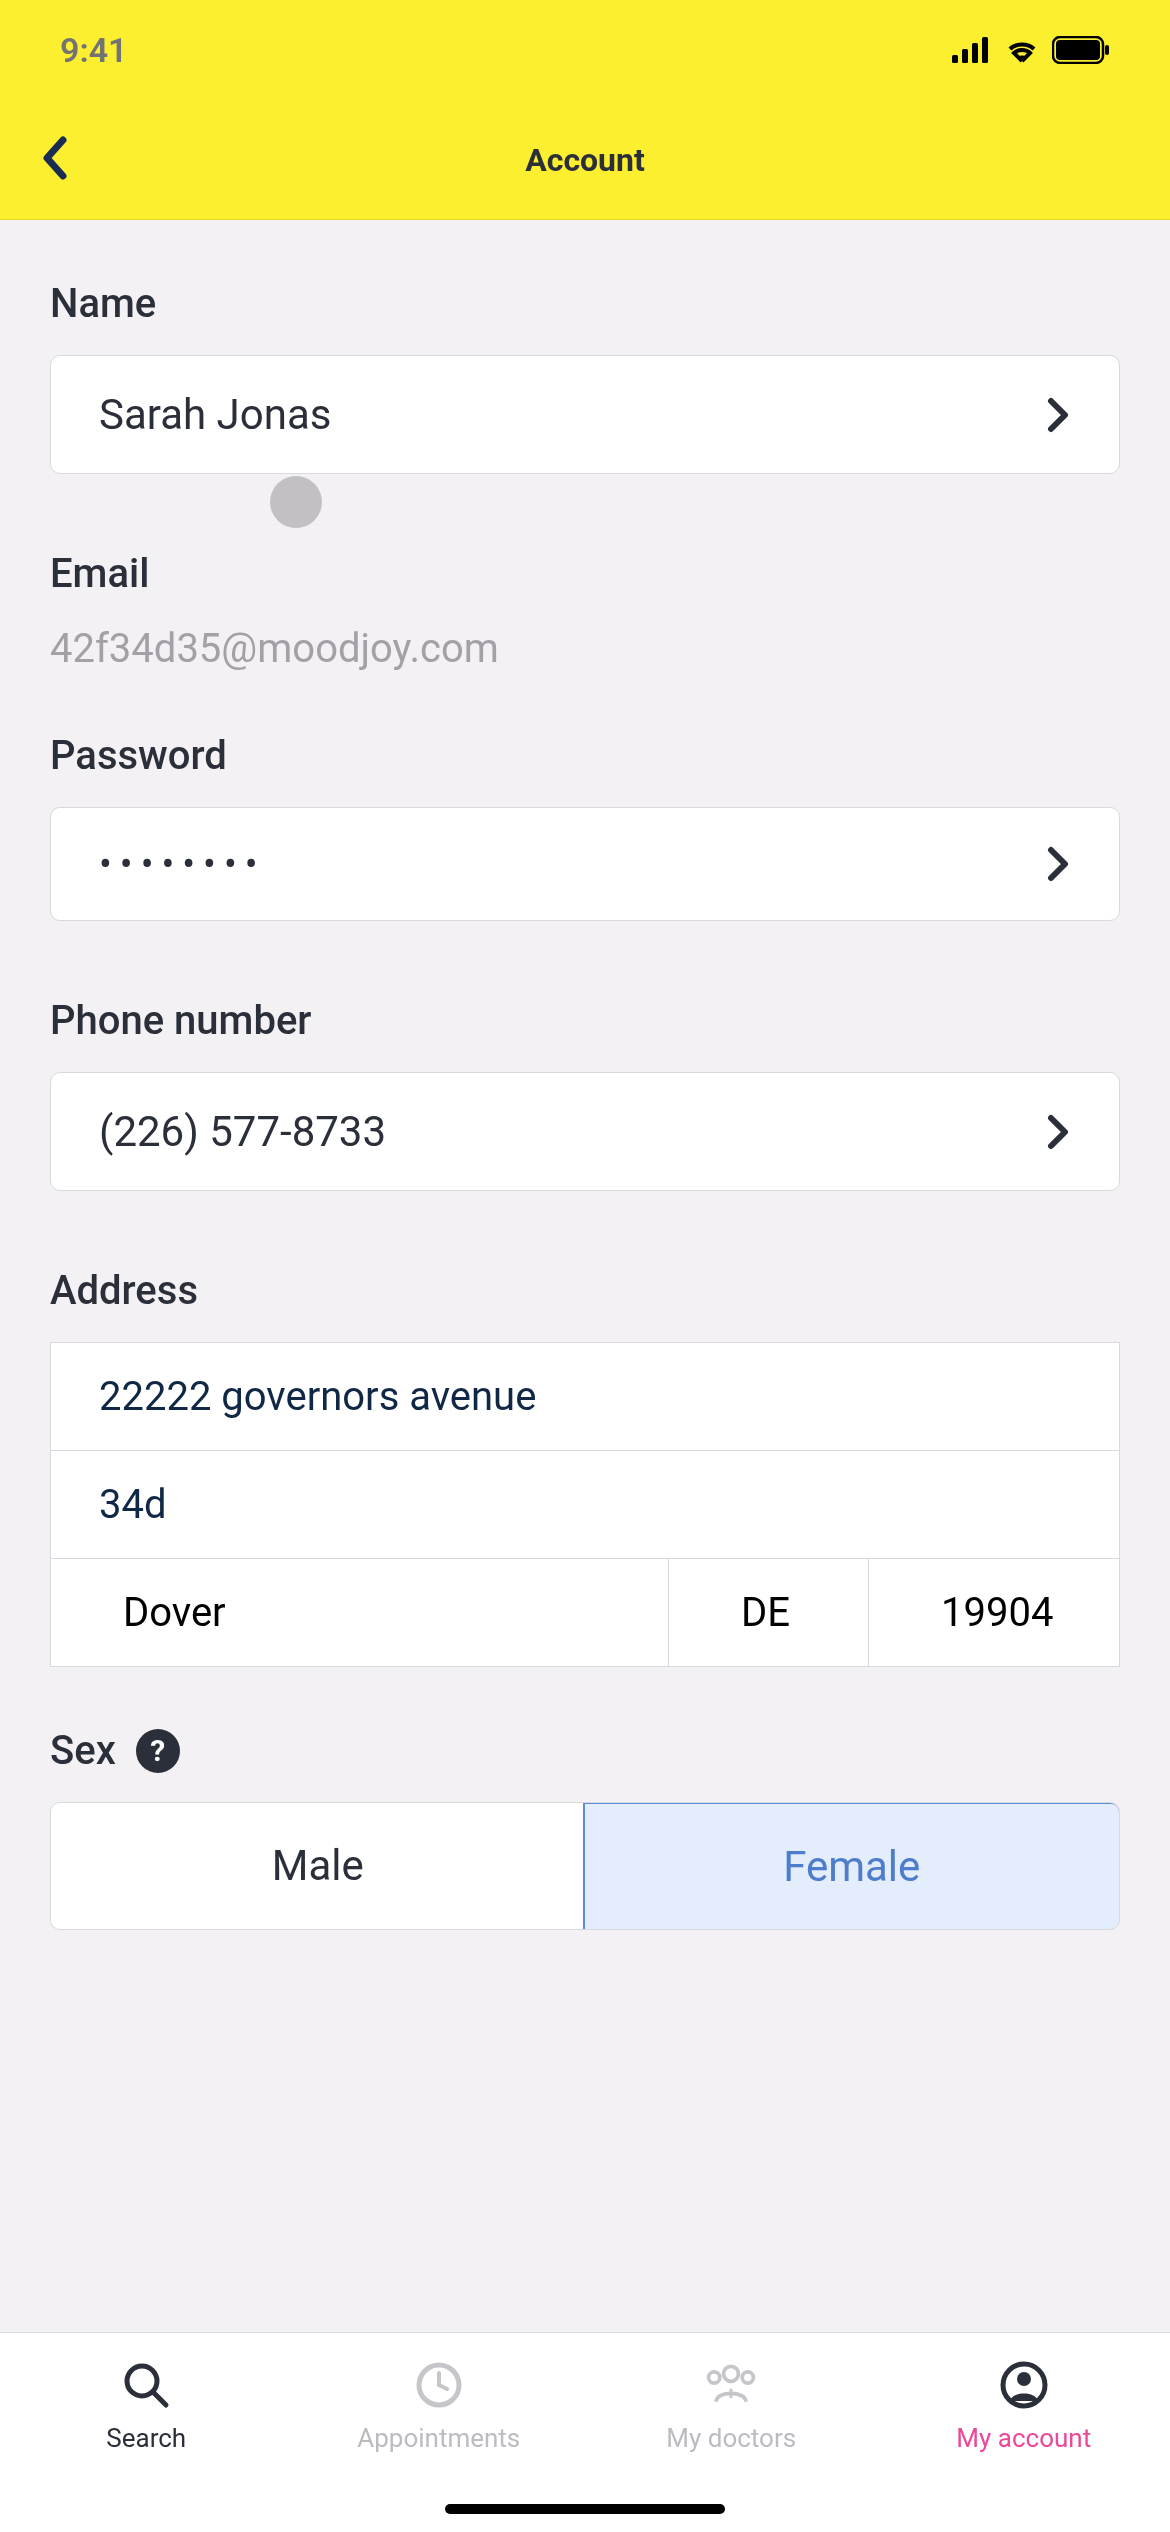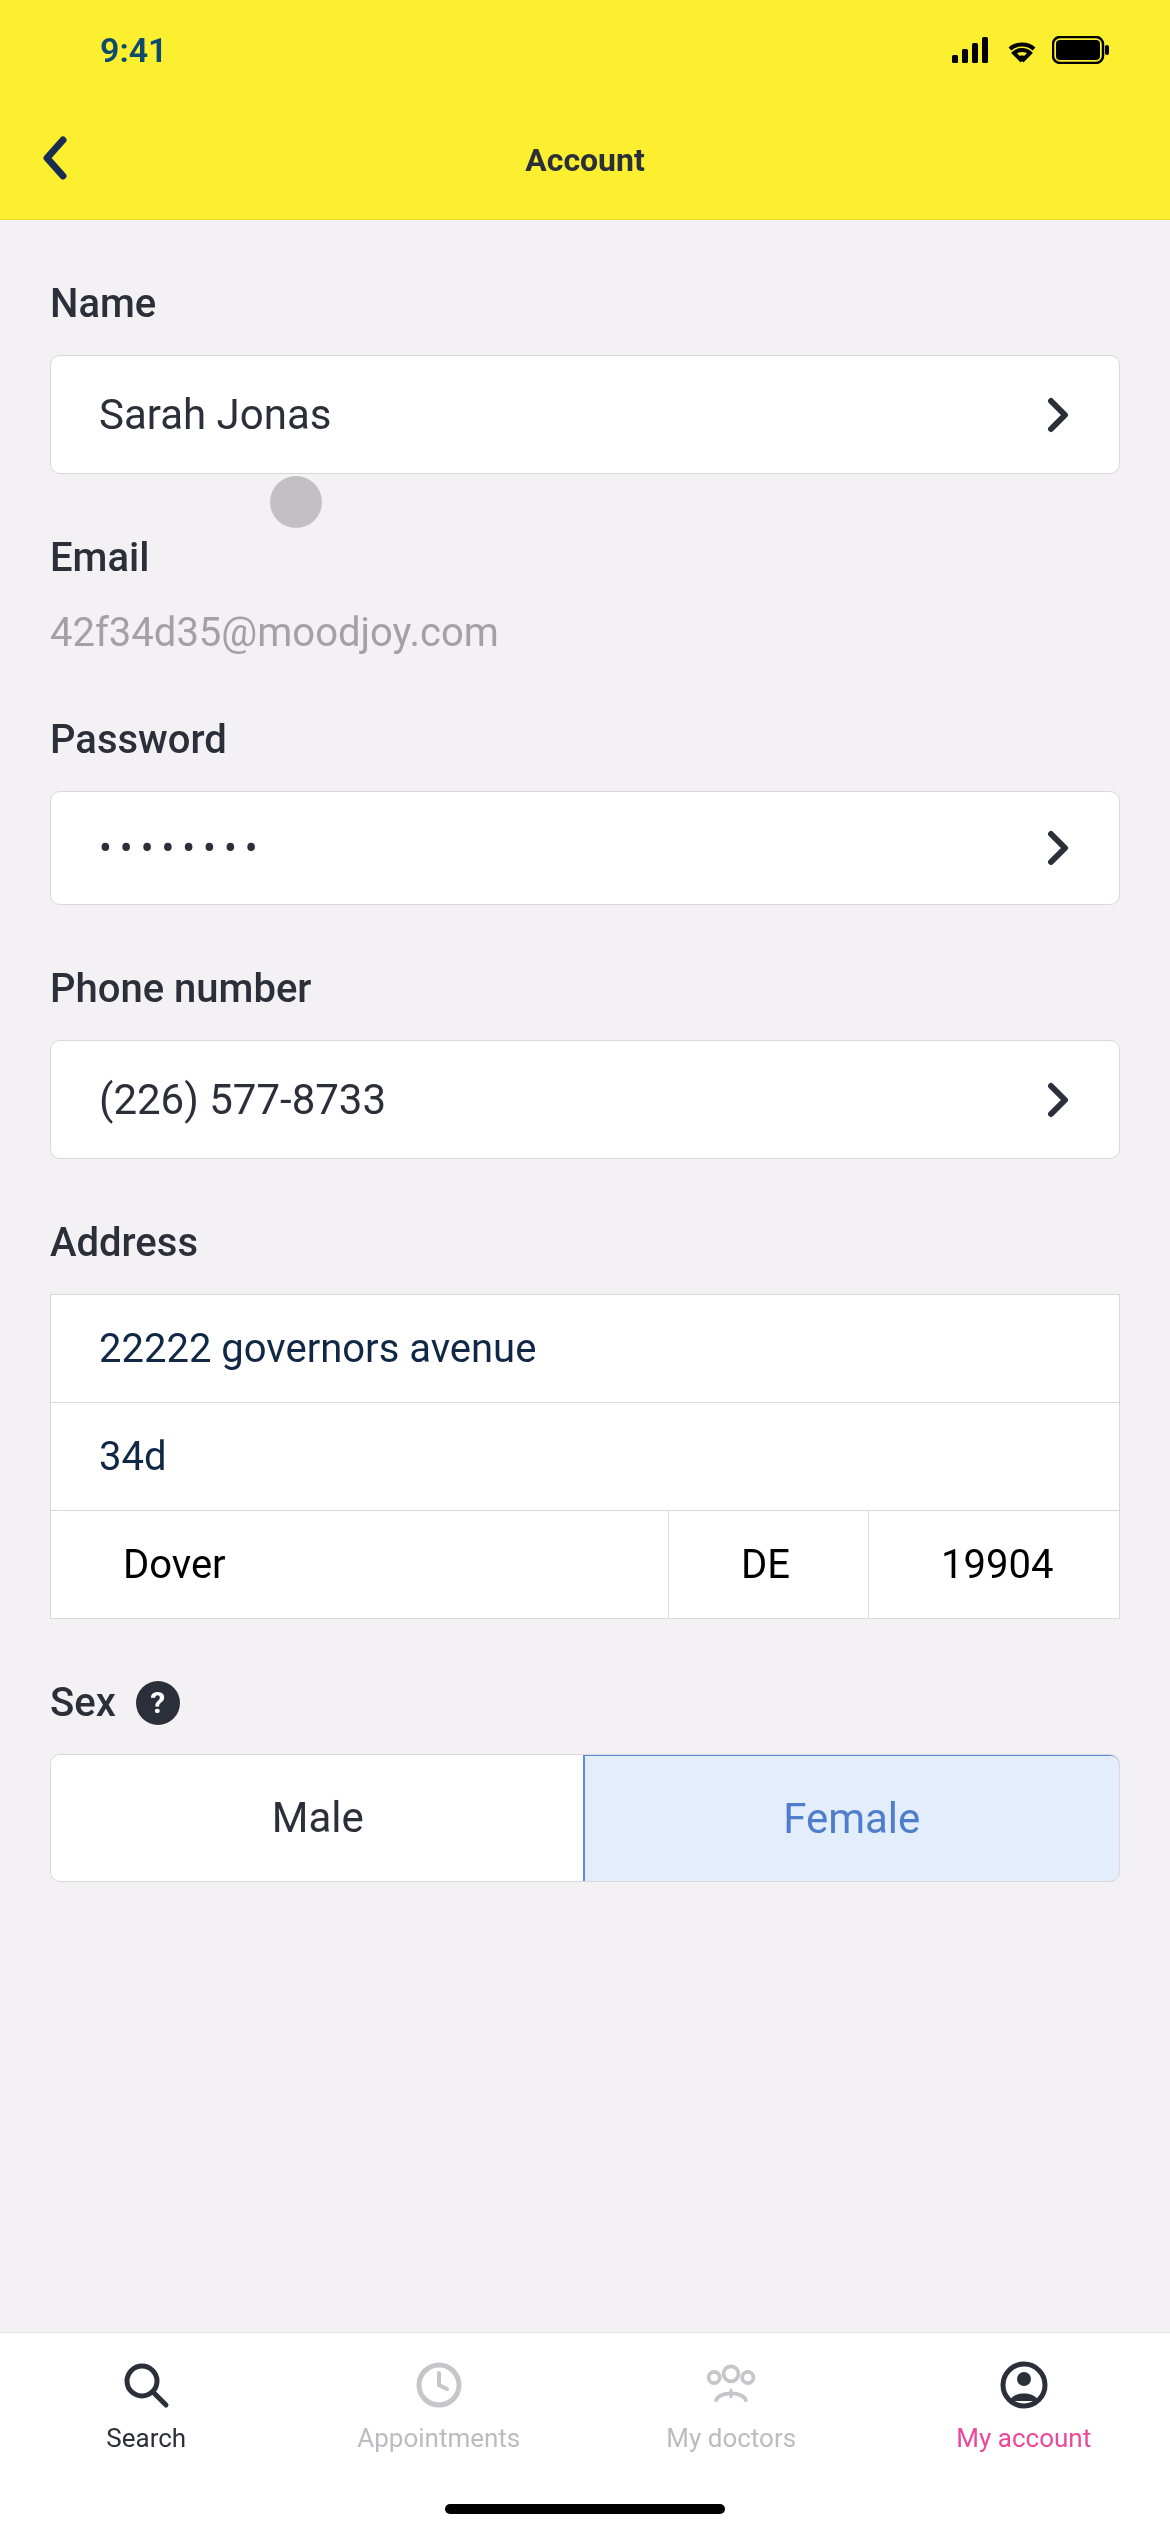--- a/index.html
+++ b/index.html
@@ -6,21 +6,21 @@
     body { width: 1170px; height: 2532px; background: #f3f1f4; position: relative; overflow: hidden; }
     
     .status-bar {
       height: 100px;
       background: #fcef2f;
       display: flex;
       justify-content: space-between;
       align-items: center;
       padding: 0 60px;
     }
-    .status-time { font-size: 34px; font-weight: 600; color: #0c4a6e; margin-left: 40px; }
+    .status-time { font-size: 34px; font-weight: 600; color: #737373; }
     .status-icons { display: flex; align-items: center; gap: 12px; }
     
     .header {
       height: 120px;
       background: #fcef2f;
       display: flex;
       align-items: center;
       position: relative;
       border-bottom: 1px solid rgba(0,0,0,0.08);
     }
@@ -48,21 +48,21 @@
     }
     
     .field-box {
       background: #fff;
       border: 1.5px solid #d8d8de;
       border-radius: 10px;
       padding: 34px 48px;
       display: flex;
       justify-content: space-between;
       align-items: center;
-      margin-bottom: 60px;
+      margin-bottom: 76px;
     }
     .field-value {
       font-size: 42px;
       color: #2b2f3a;
     }
     .password-dots {
       font-size: 38px;
       letter-spacing: 8px;
       color: #2b2f3a;
     }

